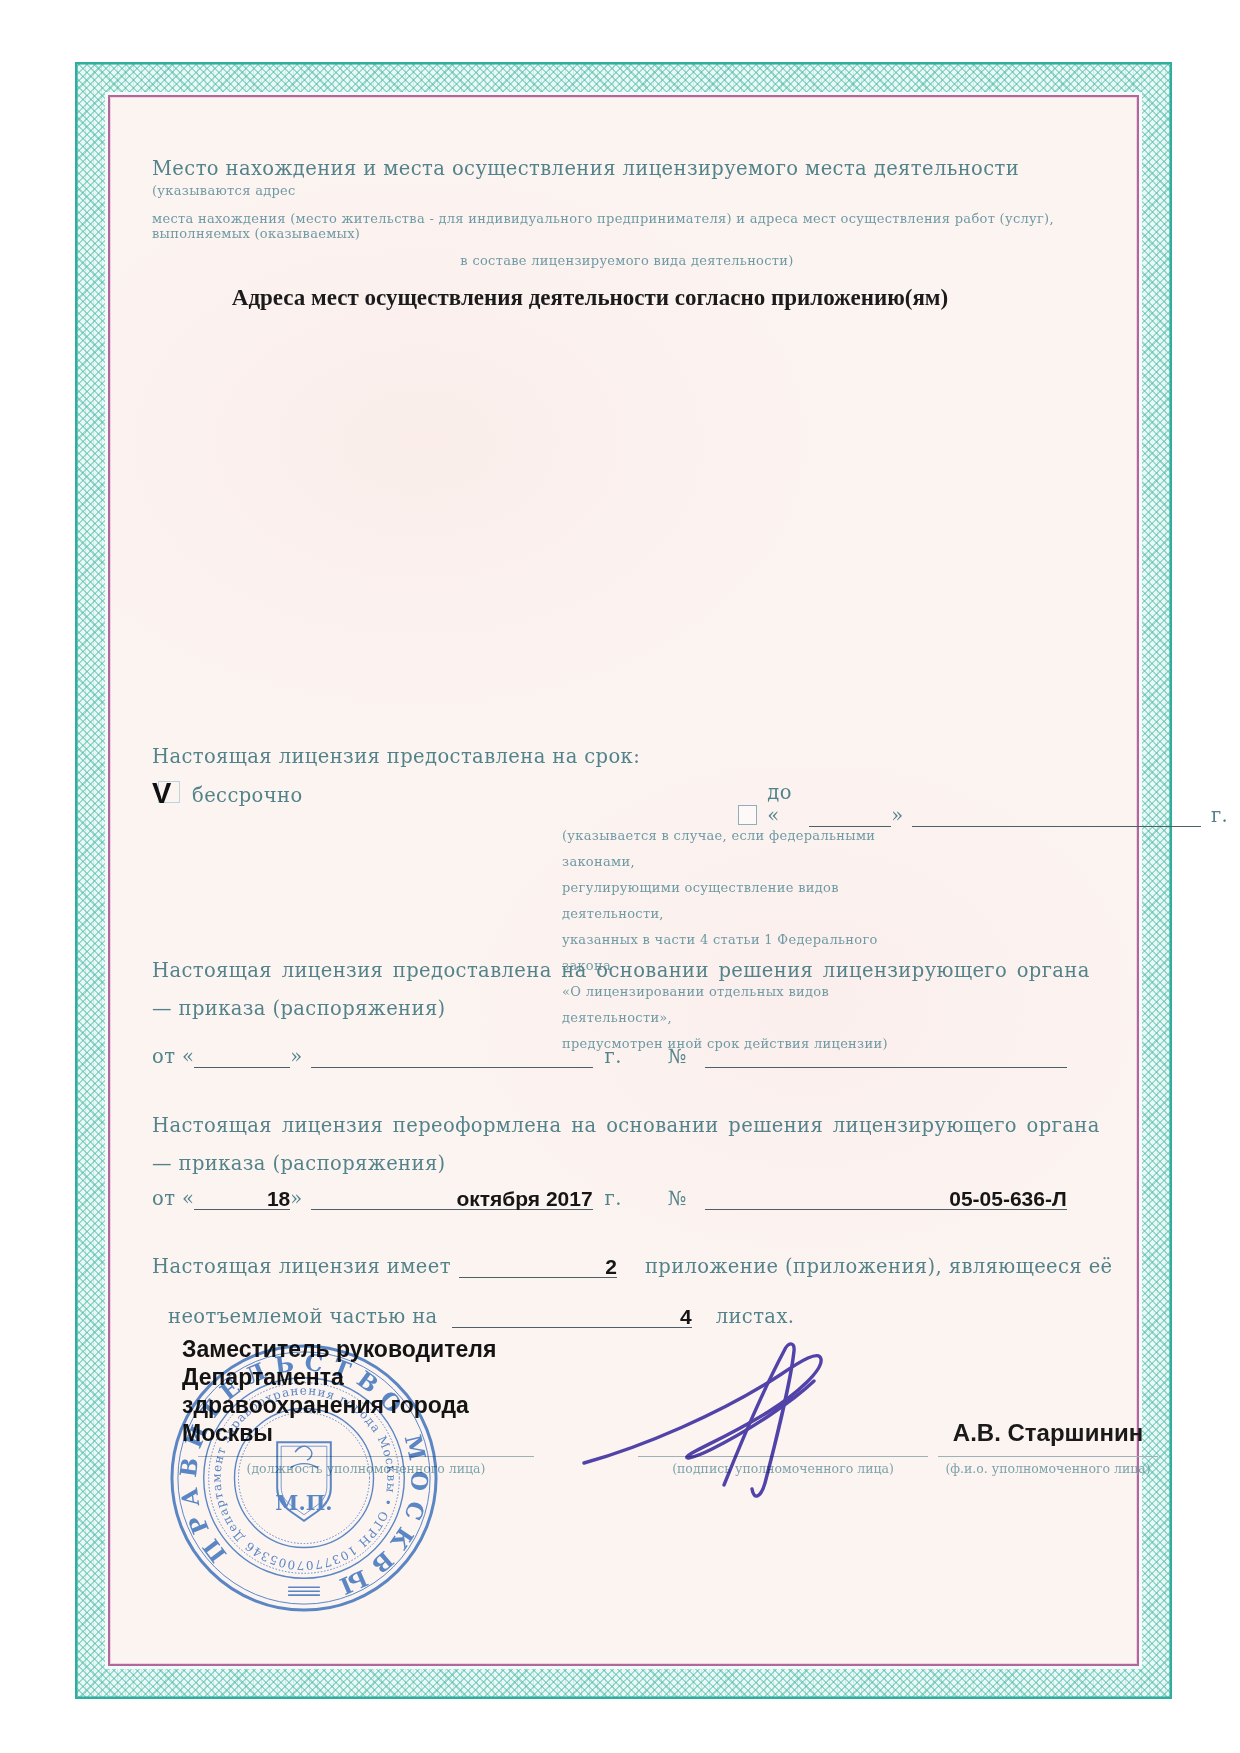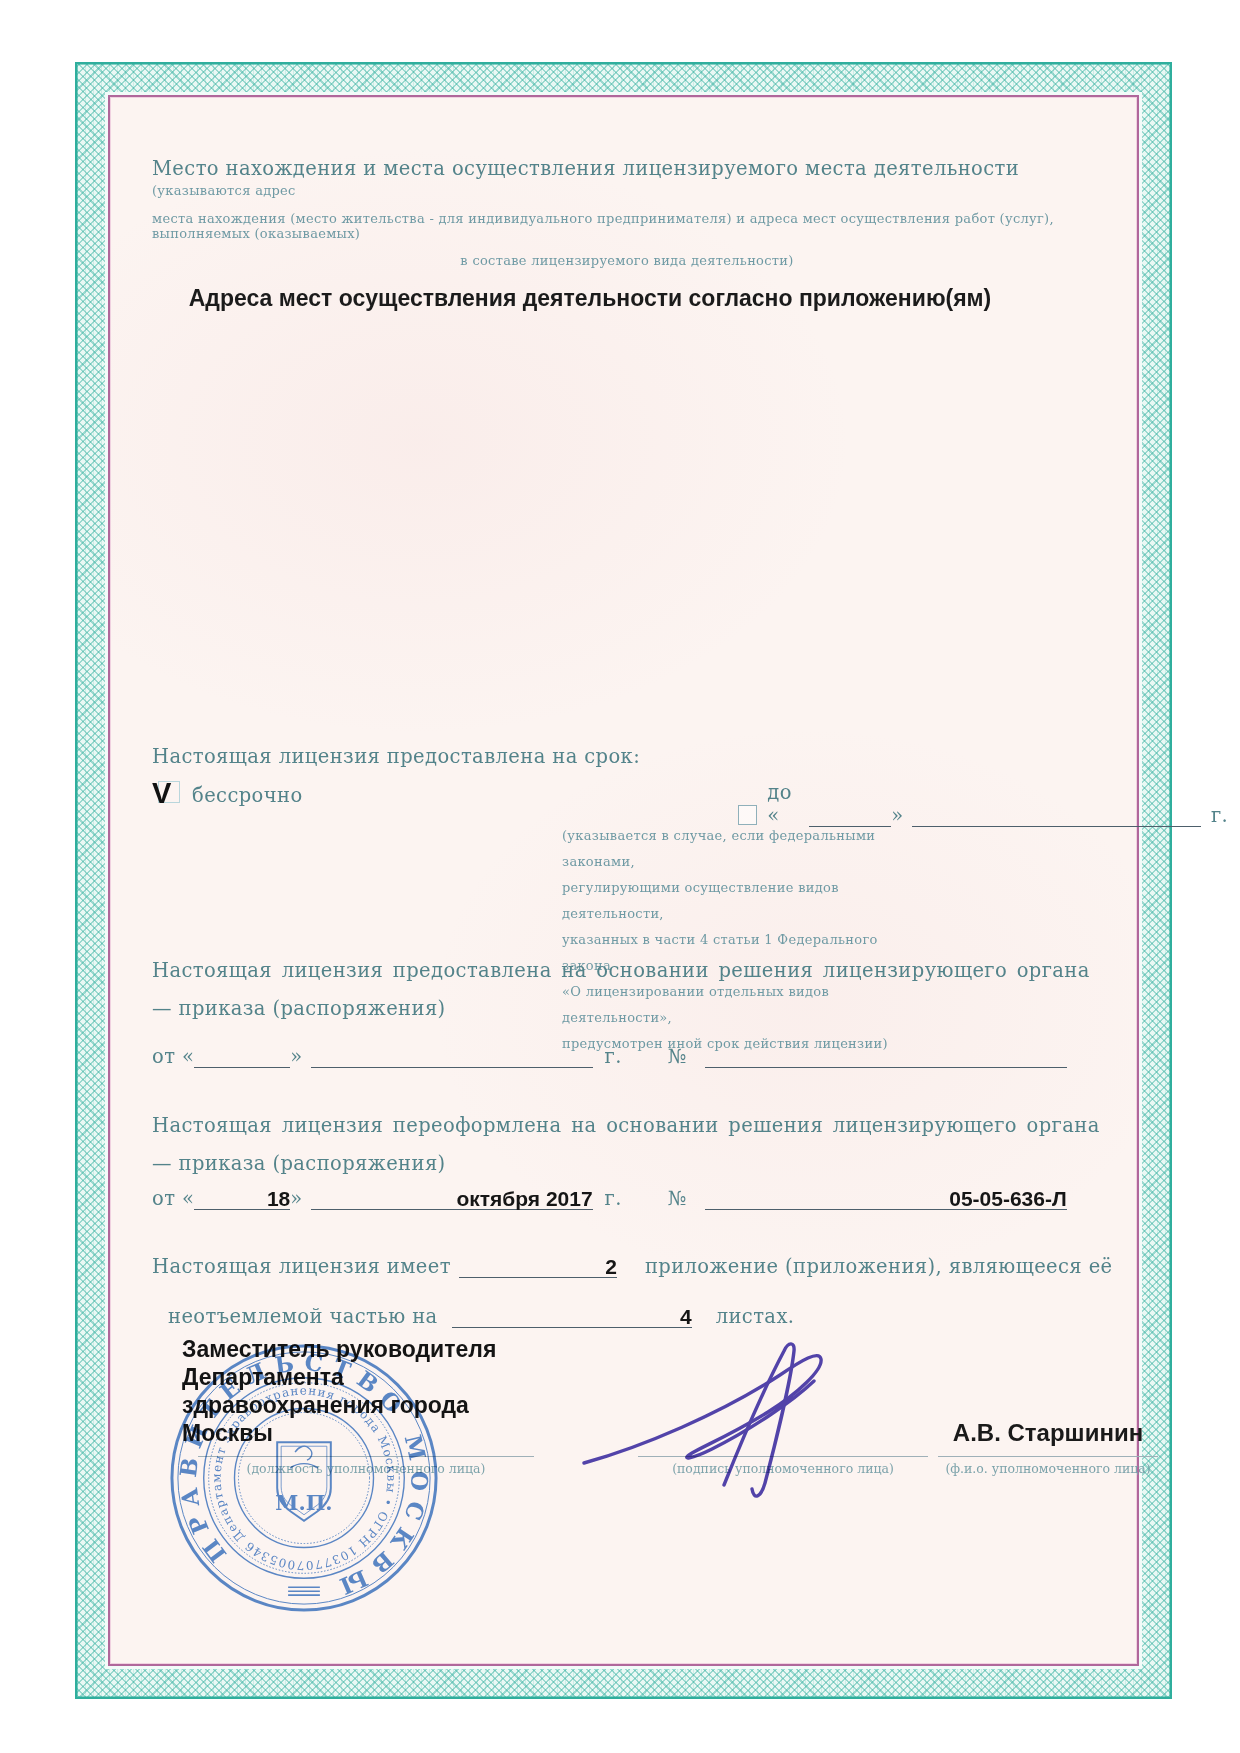--- a/index.html
+++ b/index.html
@@ -33,21 +33,21 @@
   .row{display:flex;align-items:flex-end;}
   .chk{display:inline-block;width:18px;height:18px;border:1.2px solid #8fb0ba;background:rgba(255,255,255,.5);}
   .vmark{position:relative;display:inline-block;width:26px;}
   .vmark .box{position:absolute;left:6px;top:-2px;width:20px;height:20px;border:1px solid #b9d6dc;}
   .vmark .v{position:relative;font-family:"Liberation Sans",sans-serif;font-weight:bold;
             font-size:29px;color:#111;line-height:20px;}
   .jt{font-family:"Liberation Sans",sans-serif;font-weight:bold;color:#141414;
       font-size:23px;line-height:28px;}
   .name{font-family:"Liberation Sans",sans-serif;font-weight:bold;color:#1a1a1a;font-size:24px;}
   .addr1{font-family:"Liberation Sans",sans-serif;font-weight:bold;color:#1b1b1b;font-size:24px;text-align:center;}
-  .addr2{font-family:Liberation Sans, sans-serif;font-weight:bold;color:#1b1b1b;font-size:23px;text-align:center;}
+  .addr2{font-family:Liberation Serif, serif;font-weight:bold;color:#1b1b1b;font-size:23px;text-align:center;}
   svg{display:block;}
   .stamp{mix-blend-mode:multiply;opacity:.92;pointer-events:none;}
   .sig{mix-blend-mode:multiply;pointer-events:none;}
 </style>
 </head>
 <body>
 
 <div class="page">
   <div class="frame">
     <div class="sheet">

